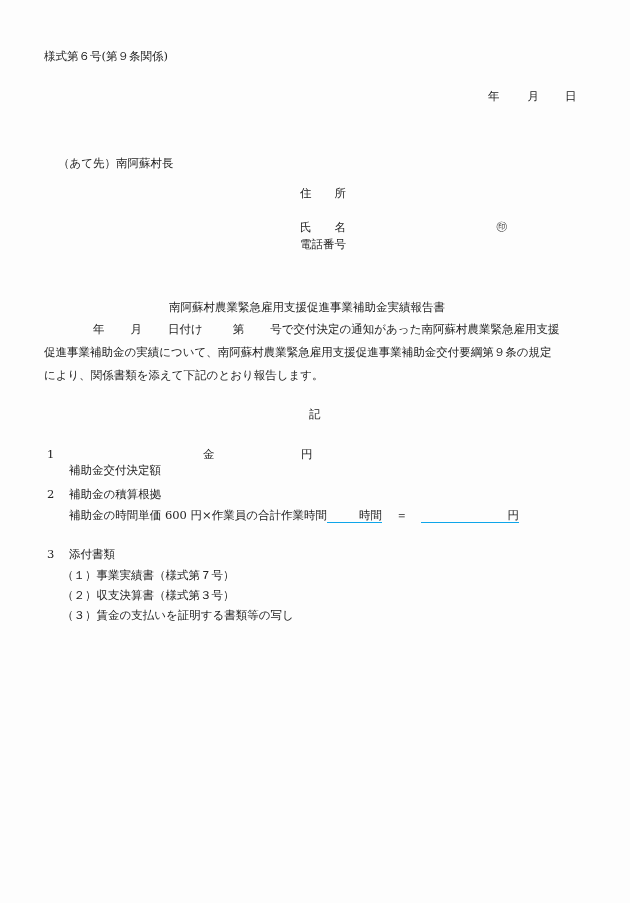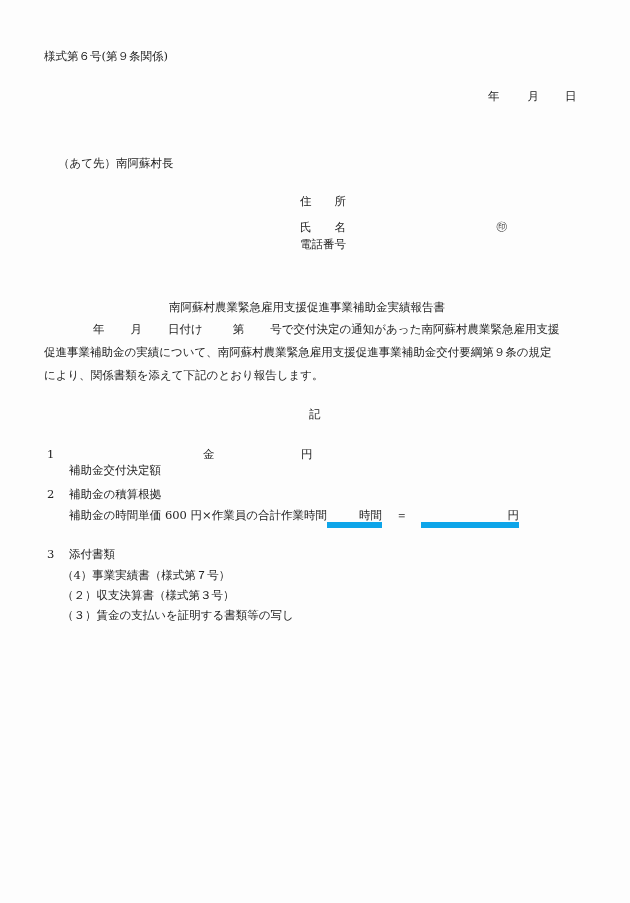--- a/index.html
+++ b/index.html
@@ -13,39 +13,39 @@
       position: relative;
       overflow: hidden;
       font-family: "DejaVu Serif", "Liberation Serif", serif;
       color: #222;
       font-size: 11.5px;
       line-height: 1;
     }
     .abs { position: absolute; white-space: nowrap; }
     .ul {
       display: inline-block;
-      border-bottom: 6px solid #0ea5e9;
+      border-bottom: 1px solid #0ea5e9;
       vertical-align: baseline;
     }
     .sp { display: inline-block; }
   </style>
 </head>
 <body>
 
 <div>
 
   <div class="abs" style="left:44px; top:51px;">様式第６号(第９条関係)</div>
 
   <div class="abs" style="left:488px; top:91px;">
     <span>年</span><span class="sp" style="width:28px"></span><span>月</span><span class="sp" style="width:26px"></span><span>日</span>
   </div>
 
   <div class="abs" style="left:58px; top:158px;">（あて先）南阿蘇村長</div>
 
-  <div class="abs" style="left:300px; top:196px;">住　　所</div>
+  <div class="abs" style="left:300px; top:188px;">住　　所</div>
   <div class="abs" style="left:300px; top:222px;">氏　　名</div>
   <div class="abs" style="left:496px; top:221px;">㊞</div>
   <div class="abs" style="left:300px; top:239px;">電話番号</div>
 
   <div class="abs" style="left:169px; top:285px;margin-top:17px;">南阿蘇村農業緊急雇用支援促進事業補助金実績報告書</div>
 
   <div class="abs" style="left:93px; top:324px;">
     <span>年</span><span class="sp" style="width:26px"></span><span>月</span><span class="sp" style="width:26px"></span><span>日付け</span><span class="sp" style="width:30px"></span><span>第</span><span class="sp" style="width:26px"></span><span>号で交付決定の通知があった南阿蘇村農業緊急雇用支援</span>
   </div>
   <div class="abs" style="left:44px; top:347px;">促進事業補助金の実績について、南阿蘇村農業緊急雇用支援促進事業補助金交付要綱第９条の規定</div>
@@ -59,17 +59,17 @@
   <div class="abs" style="left:301px; top:449px;">円</div>
 
   <div class="abs" style="left:47px; top:489px;">2</div>
   <div class="abs" style="left:69px; top:489px;">補助金の積算根拠</div>
   <div class="abs" style="left:69px; top:510px;">
     <span>補助金の時間単価 600 円×作業員の合計作業時間</span><span class="ul"><span class="sp" style="width:32px"></span><span>時間</span></span><span class="sp" style="width:14px"></span><span>＝</span><span class="sp" style="width:14px"></span><span class="ul"><span class="sp" style="width:86px"></span><span>円</span></span>
   </div>
 
   <div class="abs" style="left:47px; top:549px;">3</div>
   <div class="abs" style="left:69px; top:549px;">添付書類</div>
-  <div class="abs" style="left:62px; top:570px;">（4）事業実績書（様式第７号）</div>
+  <div class="abs" style="left:62px; top:570px;">（１）事業実績書（様式第７号）</div>
   <div class="abs" style="left:62px; top:590px;">（２）収支決算書（様式第３号）</div>
   <div class="abs" style="left:62px; top:610px;">（３）賃金の支払いを証明する書類等の写し</div>
 
 </div>
 
 </body></html>

